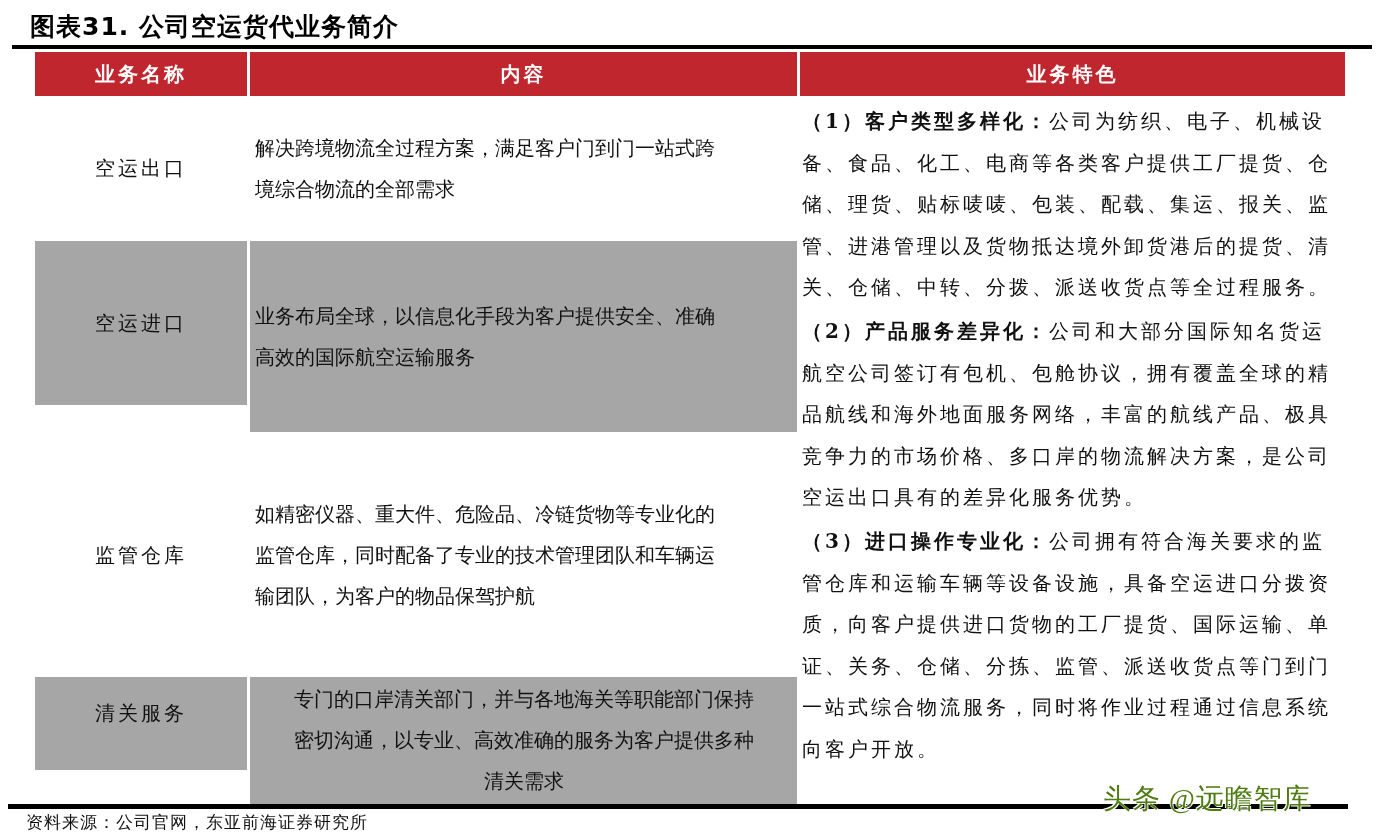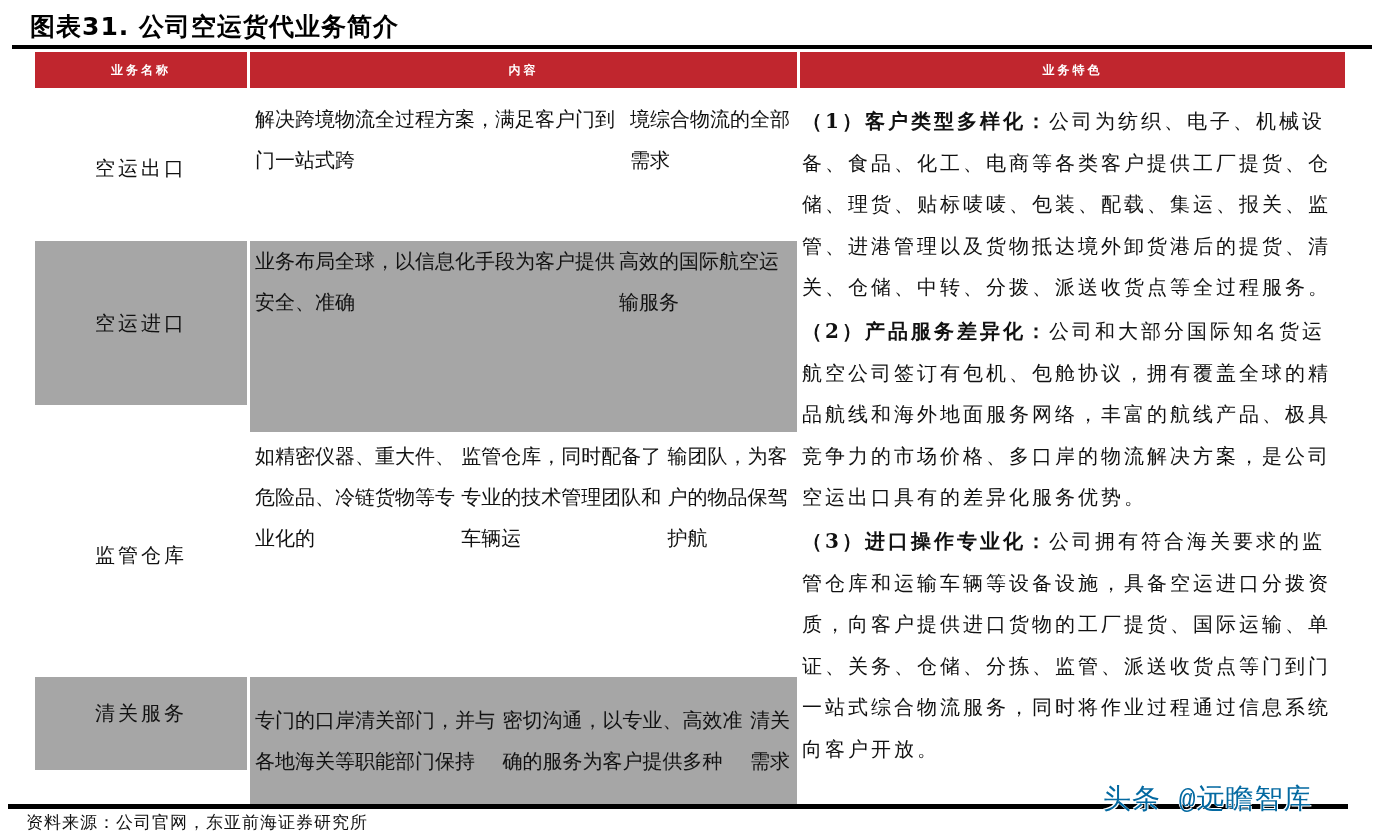--- a/index.html
+++ b/index.html
@@ -2,35 +2,35 @@
 <html><head>
   <meta charset="utf-8">
   <style>
     html, body { margin: 0; padding: 0; background: #ffffff; }
     body { width: 1390px; height: 839px; position: relative; overflow: hidden;
            font-family: "DejaVu Serif", "Liberation Serif", serif; color: #111; }
     .title { position: absolute; left: 30px; top: 10px; font-size: 25px; font-weight: bold;
              font-family: "DejaVu Sans", "Liberation Sans", sans-serif; letter-spacing: 1px; color: #000; }
     .rule-top { position: absolute; left: 12px; top: 45px; width: 1360px; height: 4px; background: #000; }
     .rule-bottom { position: absolute; left: 8px; top: 804px; width: 1340px; height: 5px; background: #000; }
-    .hdr { position: absolute; top: 52px; height: 36px; background: #c0262e; color: #fff;
-           font-weight: bold; font-size: 12px; display: flex; align-items: center; justify-content: center;
+    .hdr { position: absolute; top: 52px; height: 44px; background: #c0262e; color: #fff;
+           font-weight: bold; font-size: 20px; display: flex; align-items: center; justify-content: center;
            font-family: "DejaVu Sans", "Liberation Sans", sans-serif; letter-spacing: 3px; }
     .cell { position: absolute; box-sizing: border-box; font-size: 20px; line-height: 41px; }
     .gray { background: #a6a6a6; }
     .name { display: flex; align-items: center; justify-content: center; letter-spacing: 3px; }
-    .content { padding: 0 4px 0 5px; display: flex; flex-direction: row; justify-content: center; }
+    .content { padding: 0 4px 0 5px; display: flex; flex-direction: column; justify-content: center; }
     .content span { display: block; }
     .features { position: absolute; left: 800px; top: 99px; width: 545px; font-size: 20px; line-height: 41.6px;
                 letter-spacing: 3px; }
     .features .para { margin: 2px; }
     .features b { font-weight: bold; }
     .source { position: absolute; left: 26px; top: 811px; font-size: 17px; letter-spacing: 1px; }
-    .watermark { position: absolute; left: 1103px; top: 780px; font-size: 28px; color: #0369a1;
-                 font-family: Liberation Mono, monospace;
+    .watermark { position: absolute; left: 1103px; top: 780px; font-size: 28px; color: #4d7c0f;
+                 font-family: Liberation Serif, serif;
                  text-shadow: 1px 1px 0 #fff, -1px -1px 0 #fff; letter-spacing: 1px; }
   </style>
 </head>
 <body>
 
 <div class="title">图表31. 公司空运货代业务简介</div>
 <div class="rule-top"></div>
 
 <div>
   <div class="hdr" style="left:35px; width:212px;">业务名称</div>

